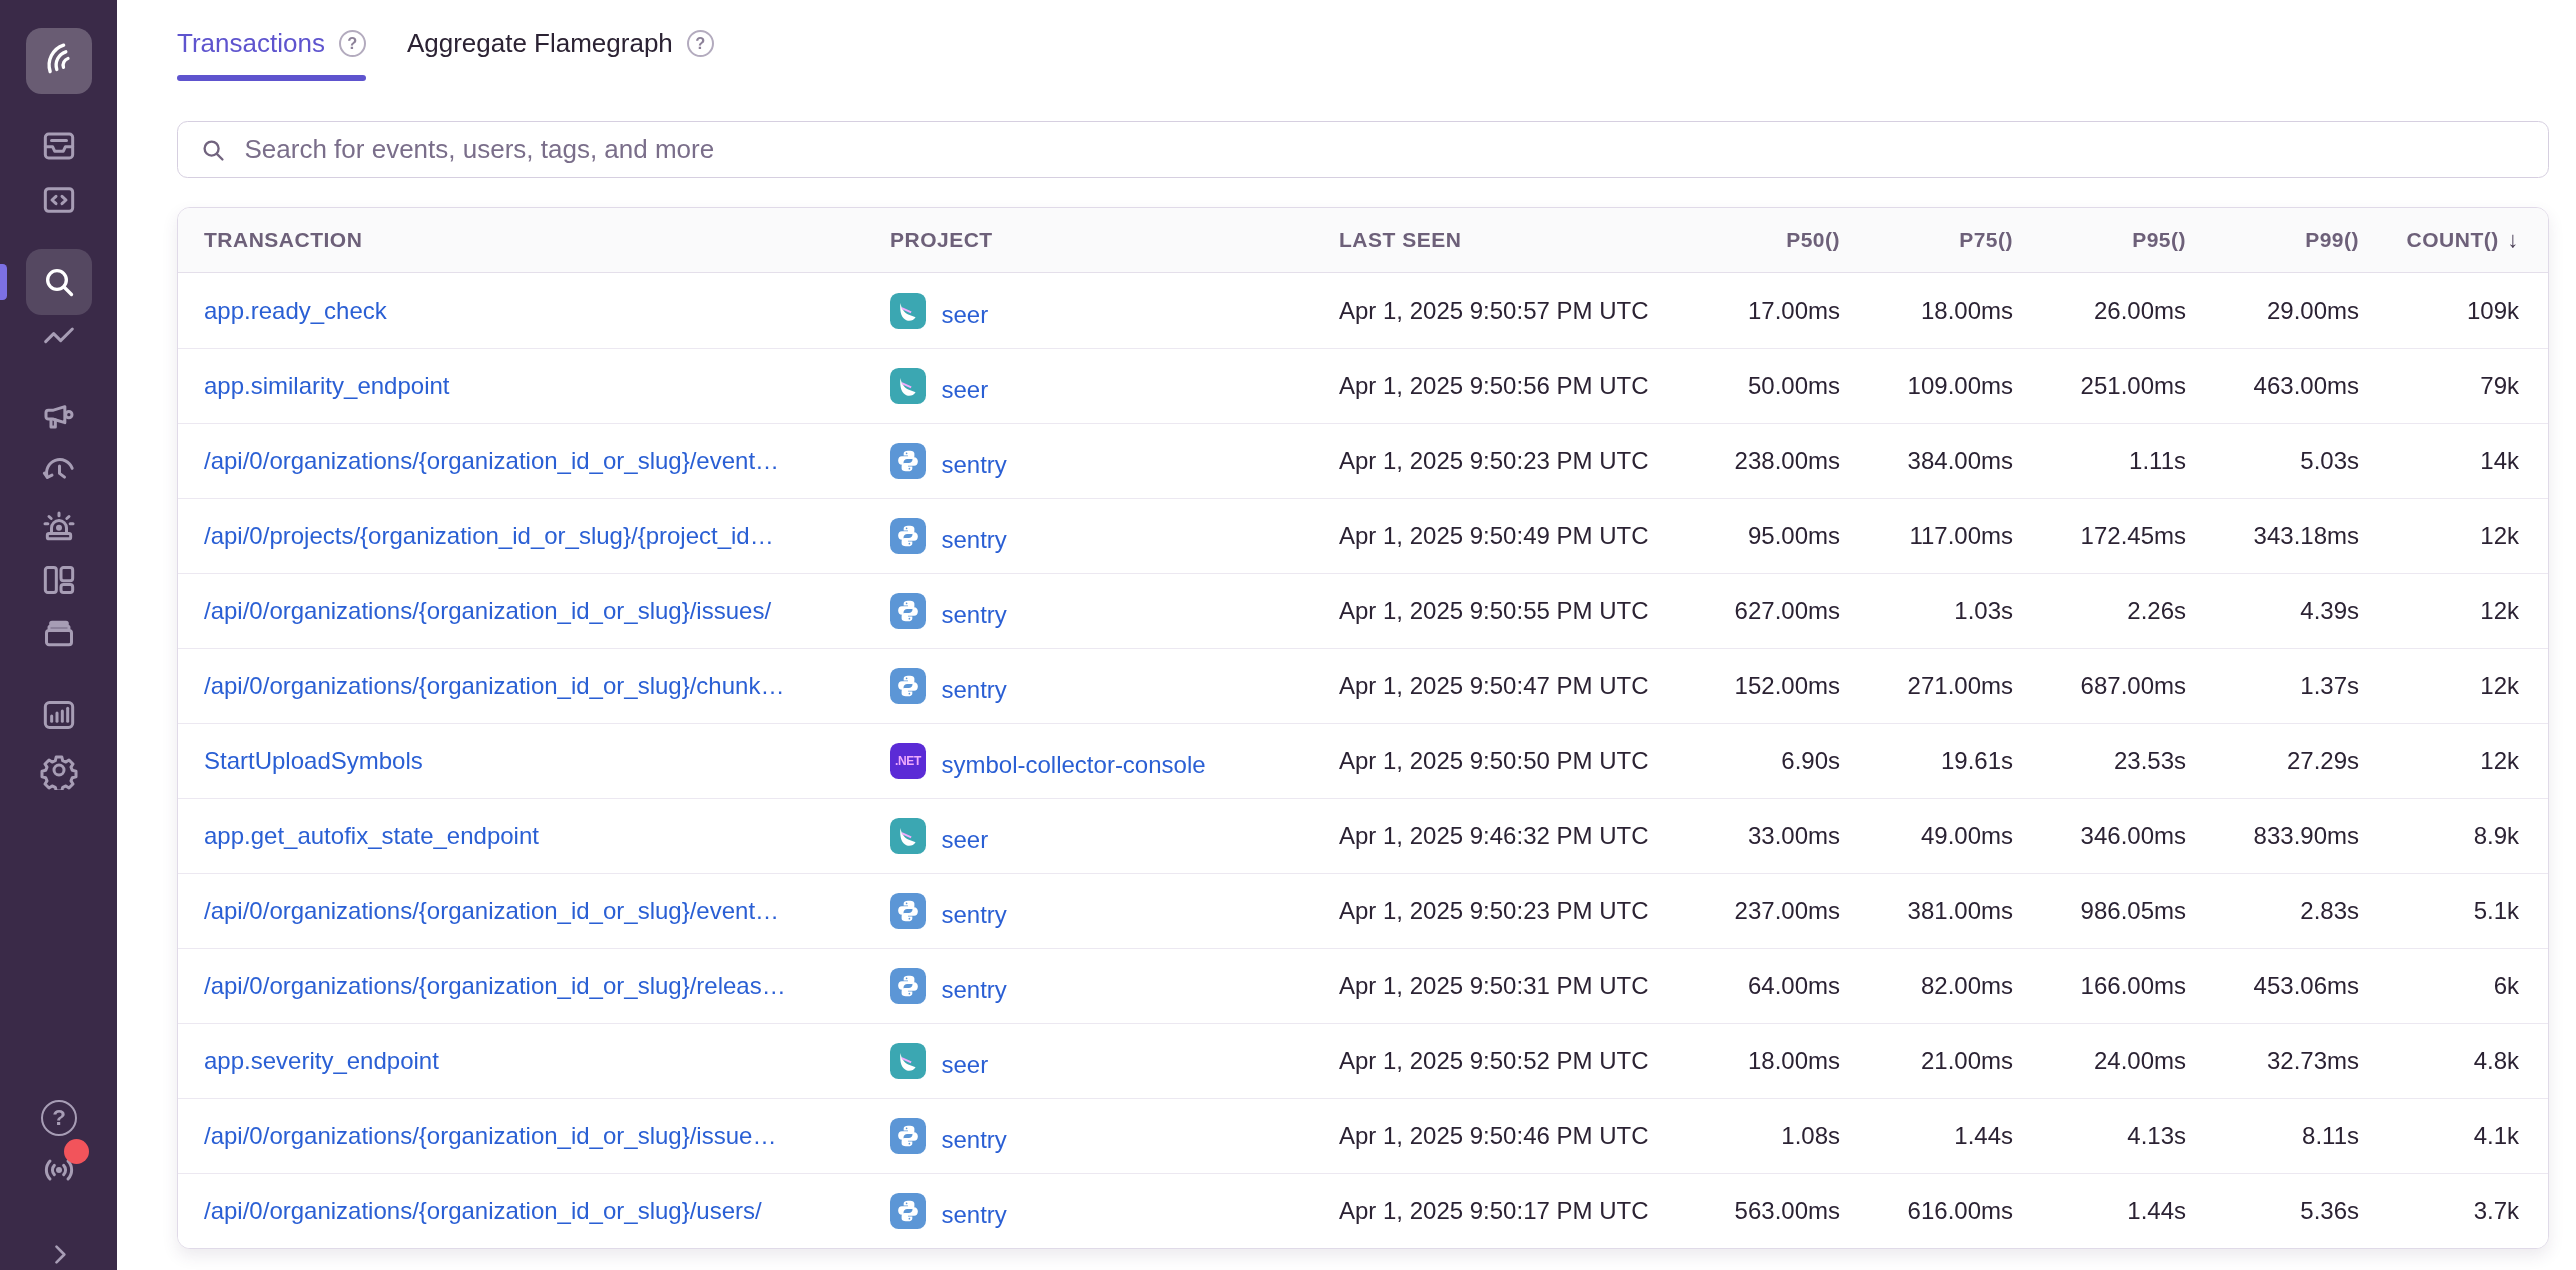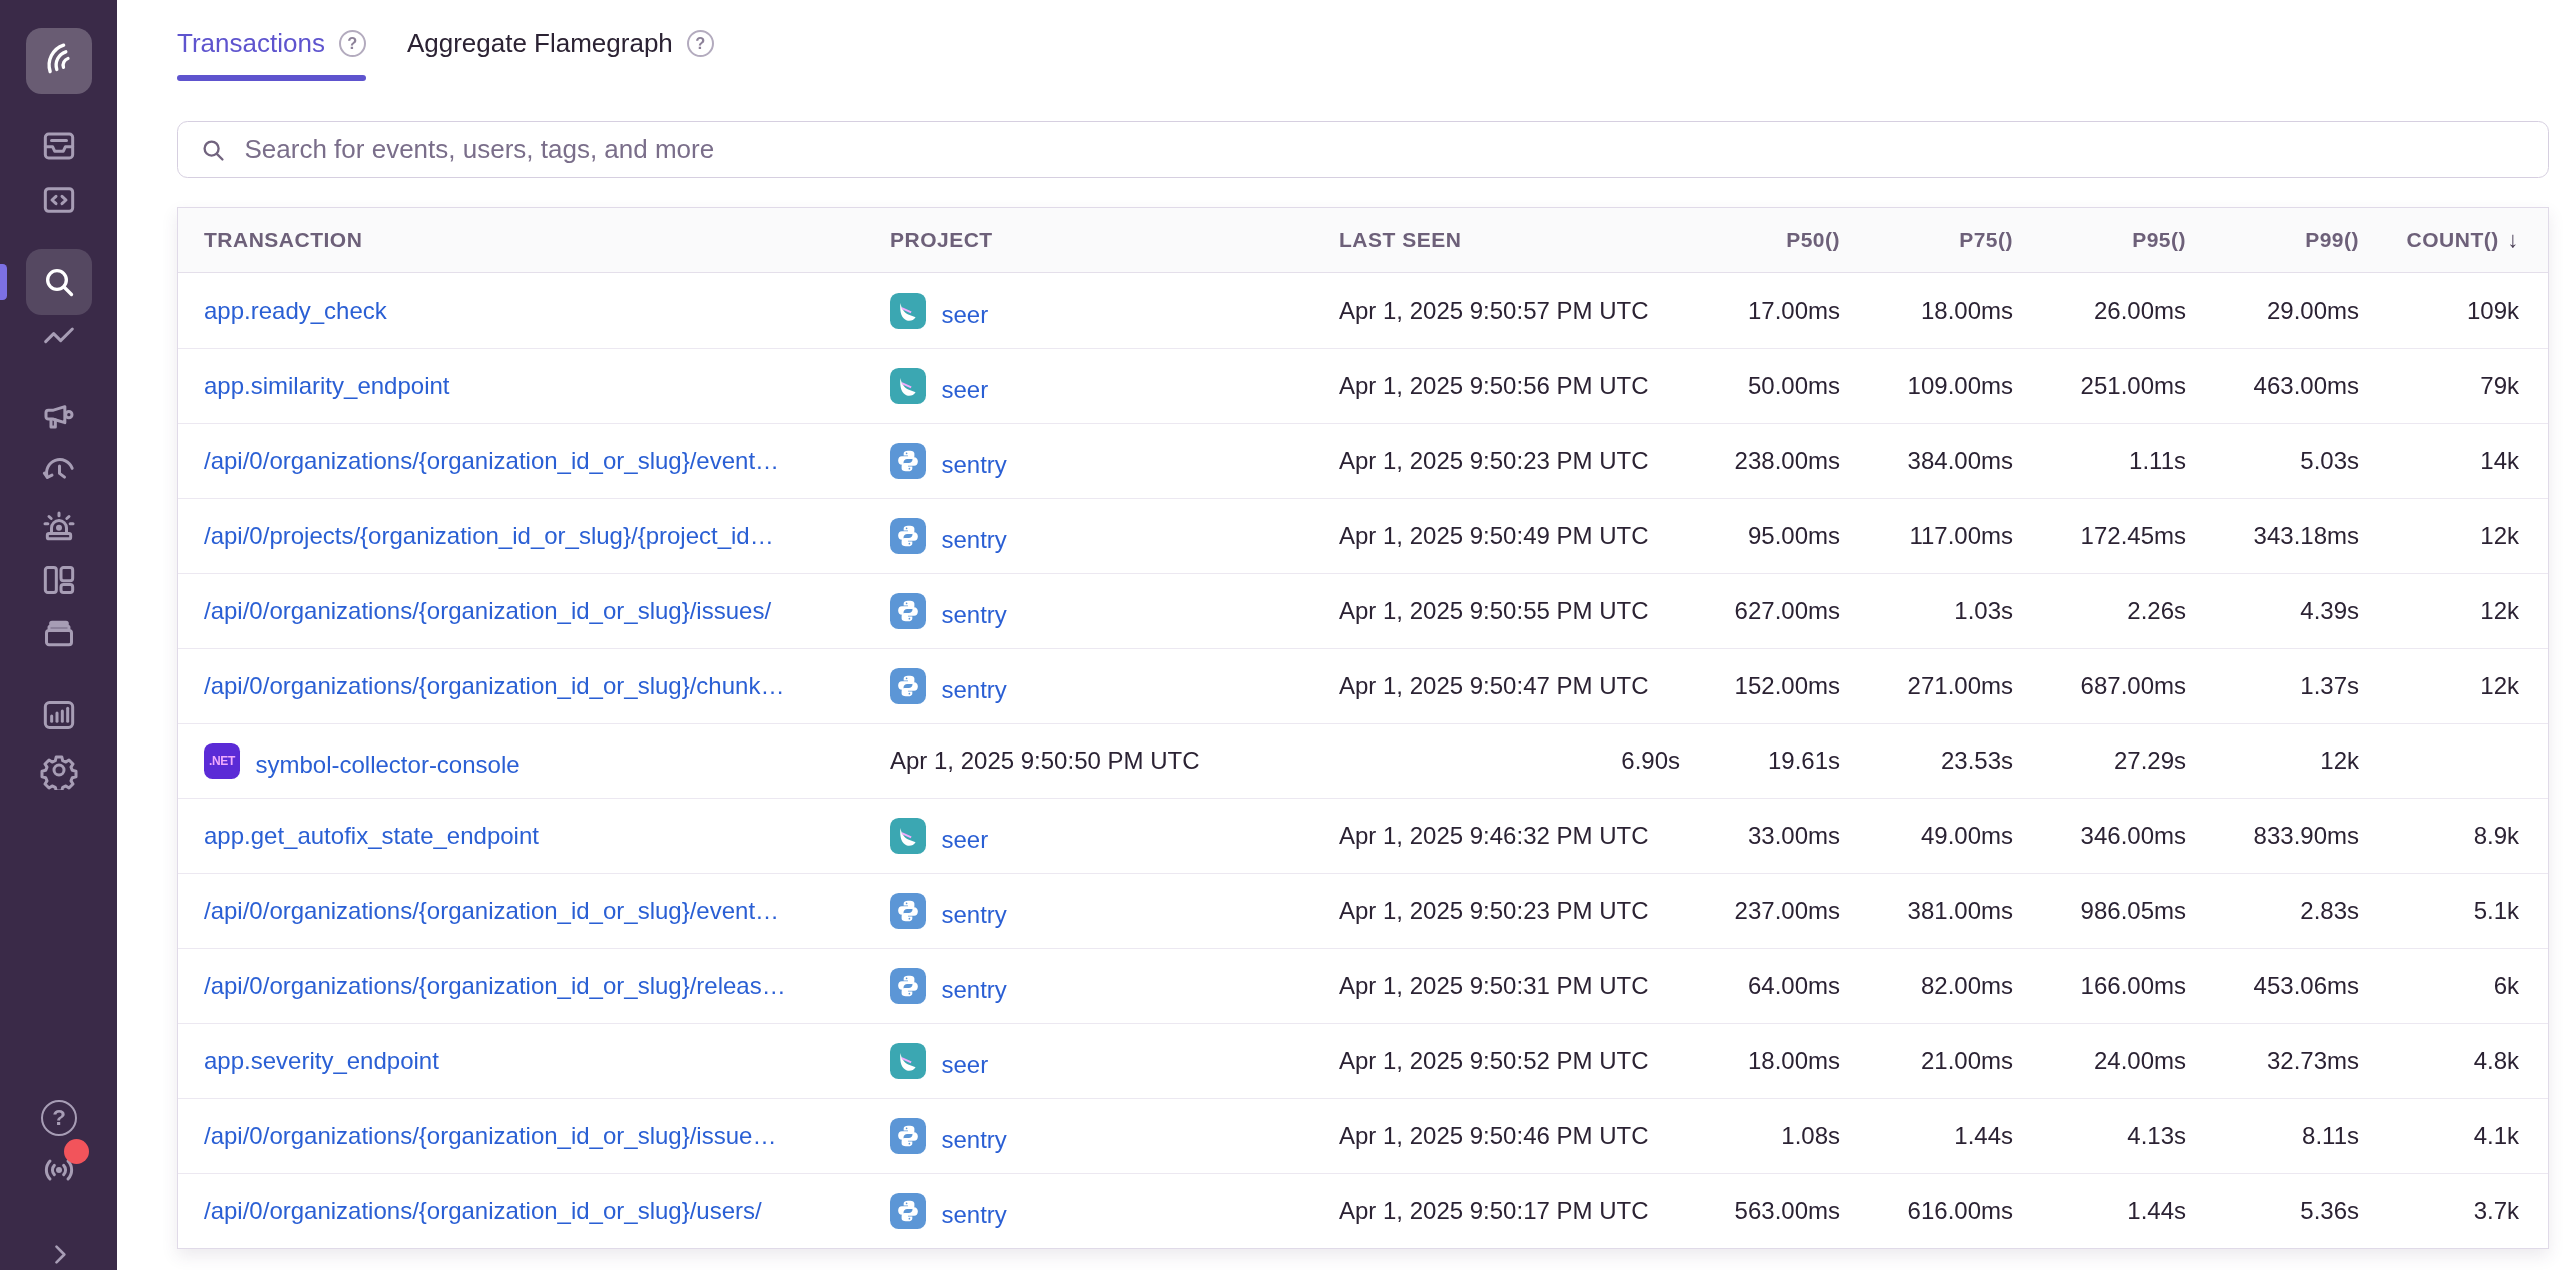--- a/index.html
+++ b/index.html
@@ -47,21 +47,21 @@
   .tab-help{width:27px;height:27px;border:2.2px solid #B3ABBE;border-radius:50%;display:flex;align-items:center;justify-content:center;
     font-size:16.4px;font-weight:700;color:#8D8299;flex:0 0 auto;}
 
   .searchbar{margin-top:60px;height:57px;border:1.7px solid #D6CFE0;border-radius:10.4px;background:#fff;
     display:flex;align-items:center;padding:0 21px;gap:15.5px;}
   .searchbar svg{width:28px;height:28px;stroke:#71637E;fill:none;stroke-width:2;stroke-linecap:round;flex:0 0 auto;}
   .searchbar input{flex:1;border:none;outline:none;font-size:26px;font-family:inherit;color:var(--text);background:transparent;}
   .searchbar input::placeholder{color:#7A6E8A;}
 
   
-  .table{margin-top:29px;border:1.7px solid #E0DAE8;border-radius:0;overflow:hidden;background:#fff;
+  .table{margin-top:29px;border:1.7px solid #E0DAE8;border-radius:13px;overflow:hidden;background:#fff;
     box-shadow:0 7px 15.5px rgba(67,48,87,0.10);}
   .grid-row{display:grid;grid-template-columns:686px 449px 341px 160px 173px 173px 173px 160px;
     padding:0 32px 0 26px;align-items:center;}
   .thead{height:65px;background:var(--thead-bg);border-bottom:1.7px solid #E4DFEA;}
   .hcell{font-size:21px;font-weight:700;letter-spacing:0.5px;color:var(--head-text);white-space:nowrap;}
   .hcell.num{text-align:right;}
   .sort-arrow{font-size:22.4px;font-weight:400;color:#473C54;margin-left:8.6px;}
   .row{height:75px;background:#fff;}
   .row + .row{border-top:0.9px solid #ECE8F1;}
   .cell{font-size:24px;white-space:nowrap;overflow:hidden;}
@@ -345,20 +345,21 @@
     </div>
     <div class="cell c-date">Apr 1, 2025 9:50:47 PM UTC</div>
     <div class="cell num c-p50">152.00ms</div>
     <div class="cell num c-p75">271.00ms</div>
     <div class="cell num c-p95">687.00ms</div>
     <div class="cell num c-p99">1.37s</div>
     <div class="cell num c-count">12k</div>
   </div>
 
   <div class="grid-row row">
+    <div class="cell"><a class="t-link">StartUploadSymbols</a></div>
     <div class="cell proj">
       <span class="picon dotnet">.NET</span>
       <a class="p-link">symbol-collector-console</a>
     </div>
     <div class="cell c-date">Apr 1, 2025 9:50:50 PM UTC</div>
     <div class="cell num c-p50">6.90s</div>
     <div class="cell num c-p75">19.61s</div>
     <div class="cell num c-p95">23.53s</div>
     <div class="cell num c-p99">27.29s</div>
     <div class="cell num c-count">12k</div>

